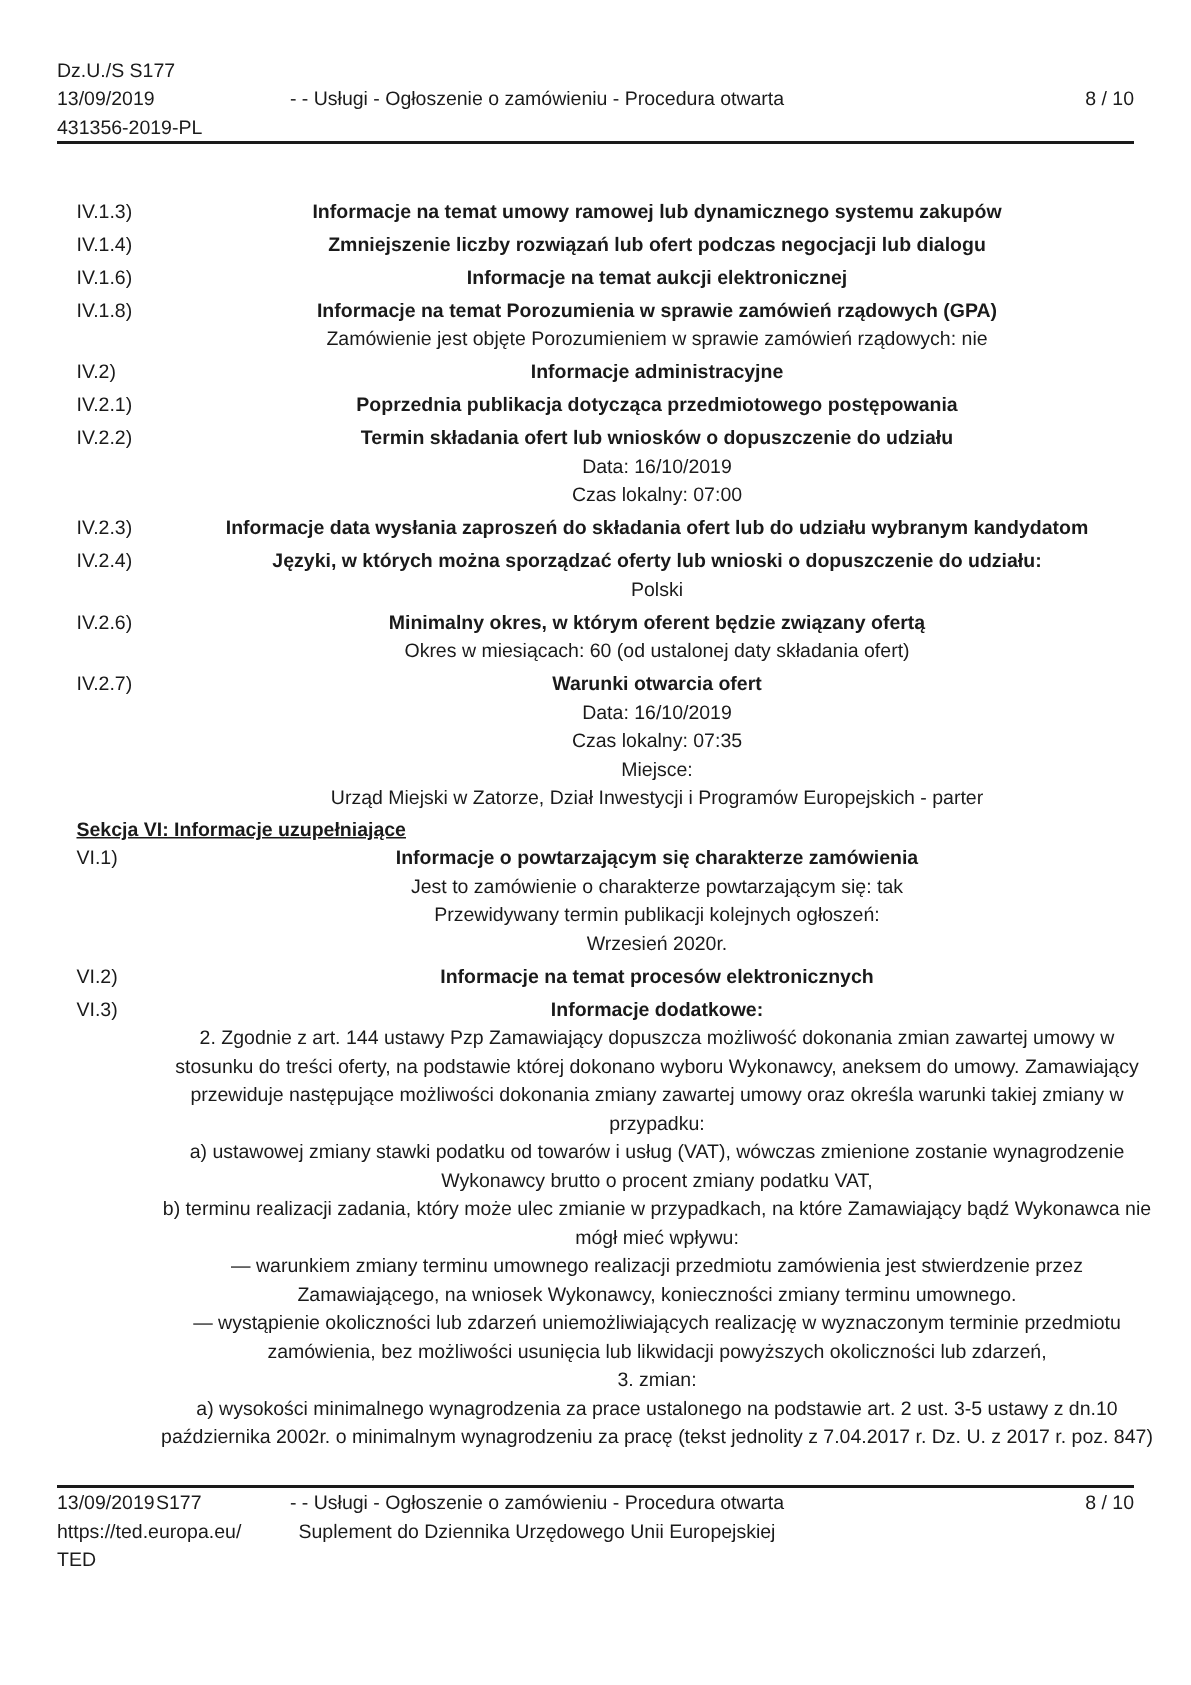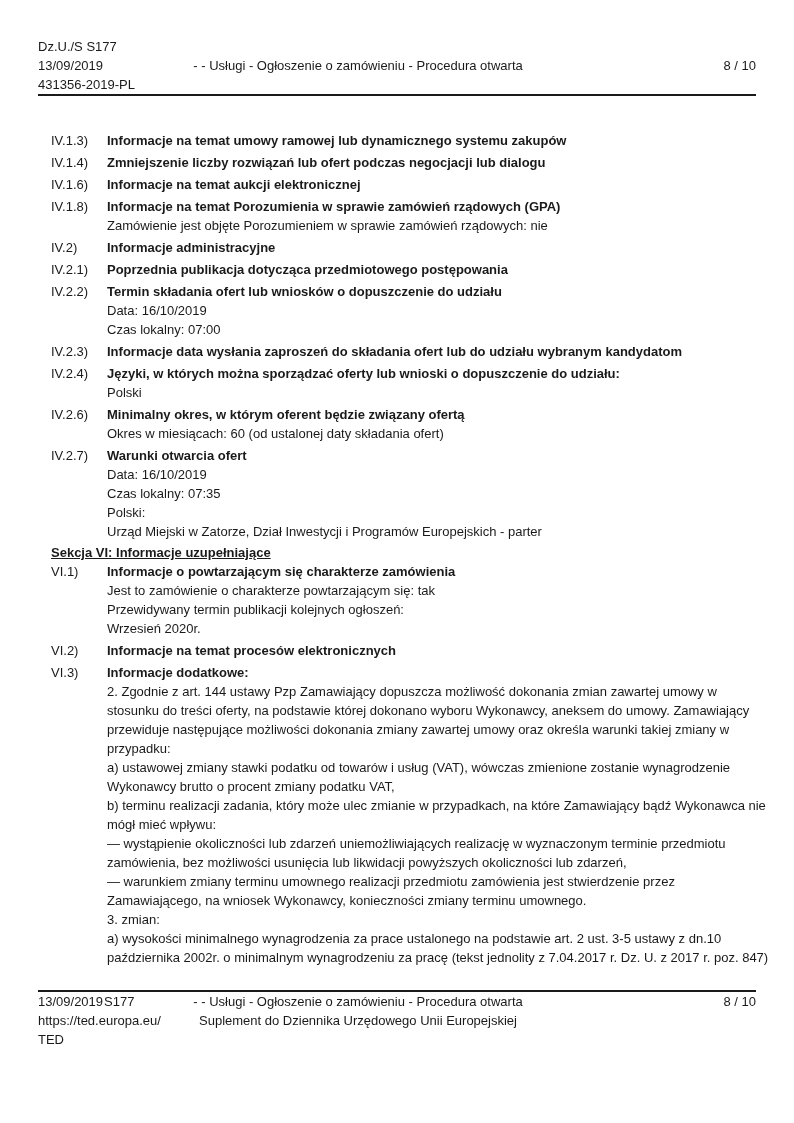--- a/index.html
+++ b/index.html
@@ -9,21 +9,21 @@
   }
   .header { position: absolute; left: 38px; top: 37px; width: 718px; height: 58px; }
   .header .left { position: absolute; left: 0; top: 0; line-height: 19px; }
   .header .center { position: absolute; left: 0; width: 640px; top: 19px; text-align: center; line-height: 19px; padding-left: 0; }
   .header .right { position: absolute; right: 0; top: 19px; line-height: 19px; }
   .header-rule { position: absolute; left: 38px; top: 94px; width: 718px; height: 2px; background: #1a1a1a; }
 
   .content { position: absolute; left: 38px; top: 131px; width: 718px; margin-left: 13px; }
   .sec { display: flex; margin-bottom: 3px; }
   .sec .num { width: 56px; flex: 0 0 56px; line-height: 19px; }
-  .sec .body { flex: 1; line-height: 19px; }
+  .sec .body { flex: 1; line-height: 19px; text-align: center; }
   .sec .title { font-weight: bold; }
   .sec .line { display: block; }
   .section-heading { font-weight: bold; text-decoration: underline; line-height: 19px; margin-top: -1px; }
 
   .footer-rule { position: absolute; left: 38px; top: 990px; width: 718px; height: 2px; background: #1a1a1a; }
   .footer { position: absolute; left: 38px; top: 992px; width: 718px; height: 60px; line-height: 19px; }
   .footer .fl { position: absolute; left: 0; top: 0; }
   .footer .fl .s177 { position: absolute; left: 66px; top: 0; white-space: nowrap; text-align: center; }
   .footer .fc { position: absolute; left: 0; width: 640px; top: 0; text-align: center; }
   .footer .fr { position: absolute; right: 0; top: 0; }
@@ -108,21 +108,21 @@
           <span class="title line">Minimalny okres, w którym oferent będzie związany ofertą</span>
           <span class="line">Okres w miesiącach: 60 (od ustalonej daty składania ofert)</span>
         </div>
       </div>
       <div class="sec">
         <div class="num">IV.2.7)</div>
         <div class="body">
           <span class="title line">Warunki otwarcia ofert</span>
           <span class="line">Data: 16/10/2019</span>
           <span class="line">Czas lokalny: 07:35</span>
-          <span class="line">Polski:</span>
+          <span class="line">Miejsce:</span>
           <span class="line">Urząd Miejski w Zatorze, Dział Inwestycji i Programów Europejskich - parter</span>
         </div>
       </div>
     </div>
   <div class="section-heading">Sekcja VI: Informacje uzupełniające</div>
   <div id="sec-vi">
       <div class="sec">
         <div class="num">VI.1)</div>
         <div class="body">
           <span class="title line">Informacje o powtarzającym się charakterze zamówienia</span>
@@ -137,22 +137,22 @@
           <span class="title line">Informacje na temat procesów elektronicznych</span>
         </div>
       </div>
       <div class="sec">
         <div class="num">VI.3)</div>
         <div class="body">
           <span class="title line">Informacje dodatkowe:</span>
           <span class="line">2. Zgodnie z art. 144 ustawy Pzp Zamawiający dopuszcza możliwość dokonania zmian zawartej umowy w stosunku do treści oferty, na podstawie której dokonano wyboru Wykonawcy, aneksem do umowy. Zamawiający przewiduje następujące możliwości dokonania zmiany zawartej umowy oraz określa warunki takiej zmiany w przypadku:</span>
           <span class="line">a) ustawowej zmiany stawki podatku od towarów i usług (VAT), wówczas zmienione zostanie wynagrodzenie Wykonawcy brutto o procent zmiany podatku VAT,</span>
           <span class="line">b) terminu realizacji zadania, który może ulec zmianie w przypadkach, na które Zamawiający bądź Wykonawca nie mógł mieć wpływu:</span>
+          <span class="line">— warunkiem zmiany terminu umownego realizacji przedmiotu zamówienia jest stwierdzenie przez Zamawiającego, na wniosek Wykonawcy, konieczności zmiany terminu umownego.</span>
           <span class="line">— wystąpienie okoliczności lub zdarzeń uniemożliwiających realizację w wyznaczonym terminie przedmiotu zamówienia, bez możliwości usunięcia lub likwidacji powyższych okoliczności lub zdarzeń,</span>
-          <span class="line">— warunkiem zmiany terminu umownego realizacji przedmiotu zamówienia jest stwierdzenie przez Zamawiającego, na wniosek Wykonawcy, konieczności zmiany terminu umownego.</span>
           <span class="line">3. zmian:</span>
           <span class="line">a) wysokości minimalnego wynagrodzenia za prace ustalonego na podstawie art. 2 ust. 3-5 ustawy z dn.10 października 2002r. o minimalnym wynagrodzeniu za pracę (tekst jednolity z 7.04.2017 r. Dz. U. z 2017 r. poz. 847)</span>
         </div>
       </div>
     </div>
 </div>
 
 <div class="footer-rule"></div>
 <div class="footer">
   <div class="fl">

